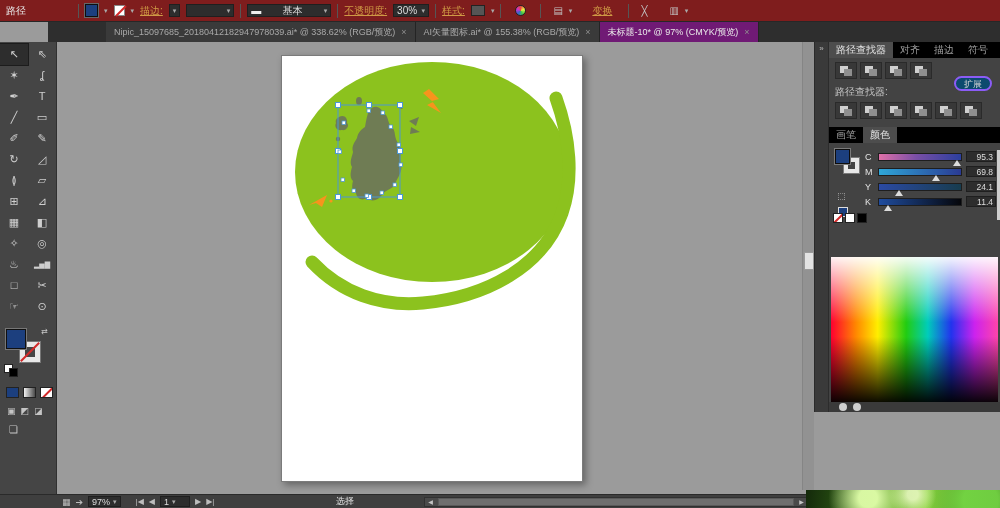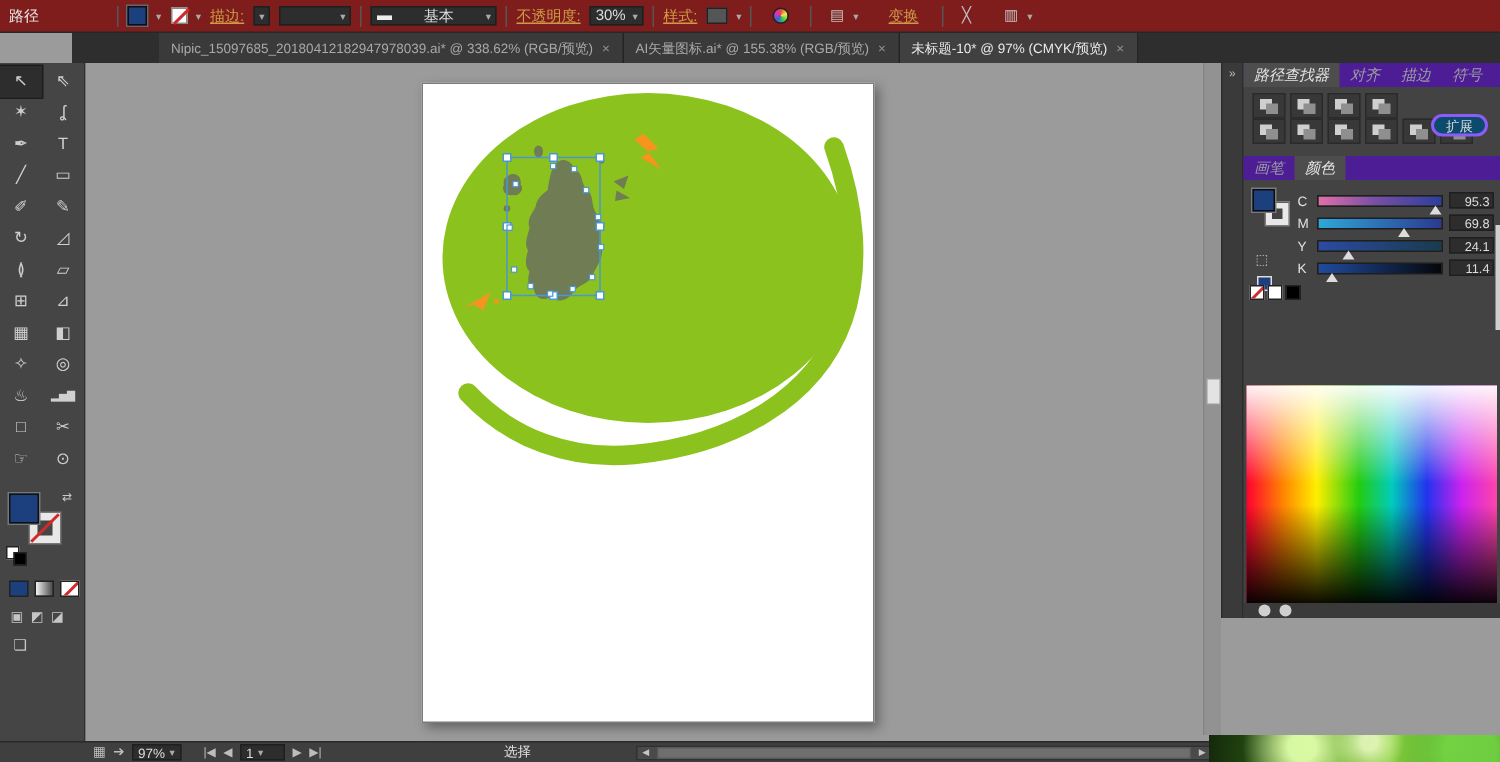--- a/index.html
+++ b/index.html
@@ -31,21 +31,21 @@
   .style-swatch { width:14px; height:11px; background:#555; border:1px solid #222; }
   
   .doc-tabs {
     position:absolute; left:0; top:22px; width:1000px; height:20px;
     background:#2e2e2e; display:flex; align-items:flex-end; padding-left:58px;margin-left:48px;
   }
   .doc-tab {
     height:20px; display:flex; align-items:center; gap:6px; padding:0 8px;
     background:#3a3a3a; border-right:1px solid #242424; color:#a9a9a9; font-size:9px; cursor:pointer;
   }
-  .doc-tab.active { background:#404040; color:#e9e9e9;text-align:right; }
+  .doc-tab.active { background:#701a75; color:#e9e9e9;text-align:right; }
   .tab-close { color:#8f8f8f; font-size:9px; }
   
   .toolbox {
     position:absolute; left:0; top:42px; width:57px; height:452px;
     background:#454545; border-right:1px solid #303030;
   }
   .tools { display:flex; flex-wrap:wrap; padding-top:2px; }
   .tool { width:28px; height:21px; display:flex; align-items:center; justify-content:center; cursor:pointer; }
   .tool.active { background:#2d2d2d; outline:1px solid #1c1c1c; }
   .tool-glyph { color:#cfcfcf; font-size:11px; line-height:1; }
@@ -68,21 +68,21 @@
   
   .canvas { position:absolute; left:57px; top:42px; width:943px; height:452px; background:#9b9b9b; }
   .artboard { position:absolute; left:224px; top:13px; width:302px; height:427px; background:#fff; border:1px solid #7b7b7b; box-shadow:3px 3px 7px rgba(0,0,0,.35); }
   svg.artwork { position:absolute; left:224px; top:13px; width:302px; height:427px; overflow:visible; }
   .v-scroll { position:absolute; left:745px; top:0; width:12px; height:448px; background:#929292; border-left:1px solid #858585; }
   .v-thumb { position:absolute; left:1px; top:210px; width:10px; height:18px; background:#e3e3e3; border:1px solid #9a9a9a; }
   
   .dock-strip { position:absolute; left:814px; top:42px; width:14px; height:370px; background:#3a3a3a; border-left:1px solid #2b2b2b; text-align:center; }
   .dock-strip span { color:#bbb; font-size:8px; line-height:14px; cursor:pointer; }
   .right-panel { position:absolute; left:828px; top:42px; width:172px; height:370px; background:#434343; border-left:1px solid #2c2c2c; }
-  .panel-tabs { height:16px; background:#4c1d95; display:flex; font-size:10px;font-style:italic; }
+  .panel-tabs { height:16px; background:#000000; display:flex; font-size:10px; }
   .panel-tab { padding:1px 7px 0; color:#9f9f9f; cursor:pointer; }
   .panel-tab.active { background:#4d4d4d; color:#e4e4e4; }
   .panel-section { padding:4px 6px 0; position:relative; }
   .sec-label { color:#c3c3c3; margin-bottom:3px; font-size:10px; }
   .pf-row { display:flex; gap:3px; }
   .pf-btn { width:22px; height:17px; background:#383838; border:1px solid #2a2a2a; cursor:pointer; padding:0; display:flex; align-items:center; justify-content:center; }
   .pf-btn svg rect.a { fill:#cfcfcf; }
   .pf-btn svg rect.b { fill:#8f8f8f; }
   .expand-btn { position:absolute; right:8px; top:18px; width:38px; height:15px; border:2px solid #8b5cf6; border-radius:8px; background:#0c4a6e; color:#d6d6d6; font-size:9px; cursor:pointer; }
   
@@ -392,20 +392,21 @@
           </svg>
         </button>
           <button class="pf-btn">
           <svg width="14" height="12" viewBox="0 0 14 12">
             <rect class="a" x="1" y="1" width="8" height="7"></rect>
             <rect class="b" x="5" y="4" width="8" height="7"></rect>
           </svg>
         </button>
         </div>
       <button class="expand-btn">扩展</button>
+      <div class="sec-label" style="margin-top:6px;">路径查找器:</div>
       <div class="pf-row">
 
       <button class="pf-btn">
           <svg width="14" height="12" viewBox="0 0 14 12">
             <rect class="a" x="1" y="1" width="8" height="7"></rect>
             <rect class="b" x="5" y="4" width="8" height="7"></rect>
           </svg>
         </button>
           <button class="pf-btn">
           <svg width="14" height="12" viewBox="0 0 14 12">

